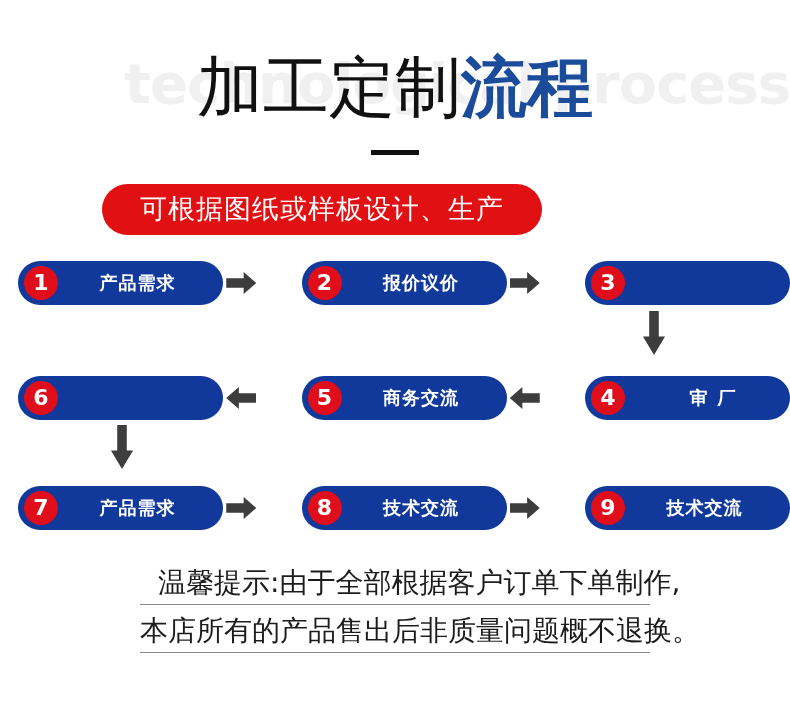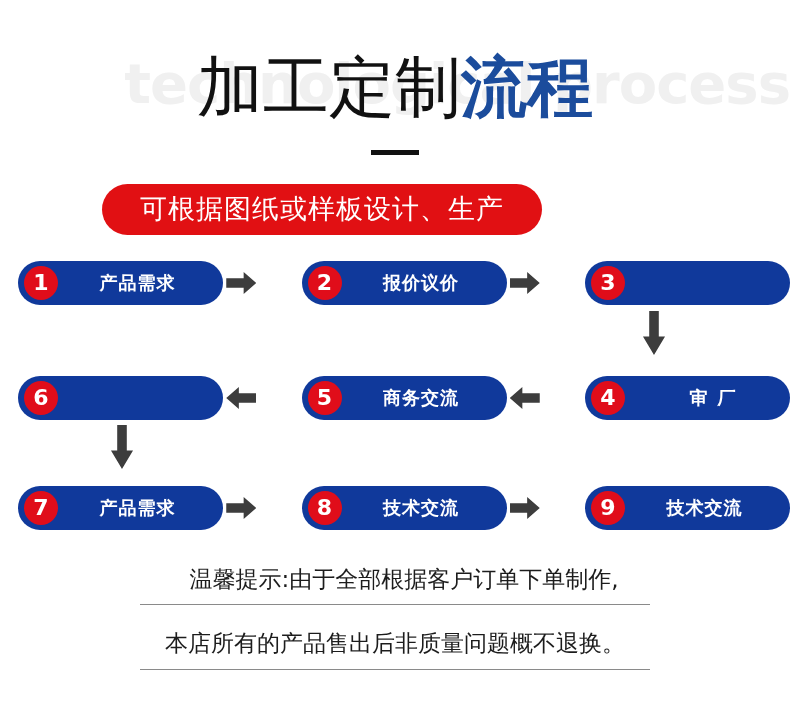--- a/index.html
+++ b/index.html
@@ -181,30 +181,30 @@
     position: absolute;
     top: 565px;
     left: 0;
     width: 790px;
     text-align: center;
   }
   .note-line {
     display: block;
     margin: 0 auto;
     width: 510px;
-    font-size: 23px;
+    font-size: 28px;
     color: #1c1c1c;
     line-height: 1.28;
     border-bottom: 1px solid #8a8a8a;
-    padding-bottom: 10px;
+    padding-bottom: 3px;
     white-space: nowrap;
     text-align: center;
   }
   .note-line.l1 { width: 492px; padding-left: 18px; }
-  .note-line.l2 { width: 510px; margin-top: 24px; }
+  .note-line.l2 { width: 510px; margin-top: 8px; }
 </style>
 </head>
 <body>
 
 <div class="header">
   <div class="watermark">technological process</div>
   <div class="title">
     <span class="t-black">加工定制</span><span class="t-blue">流程</span>
   </div>
   <div class="title-dash"></div>

